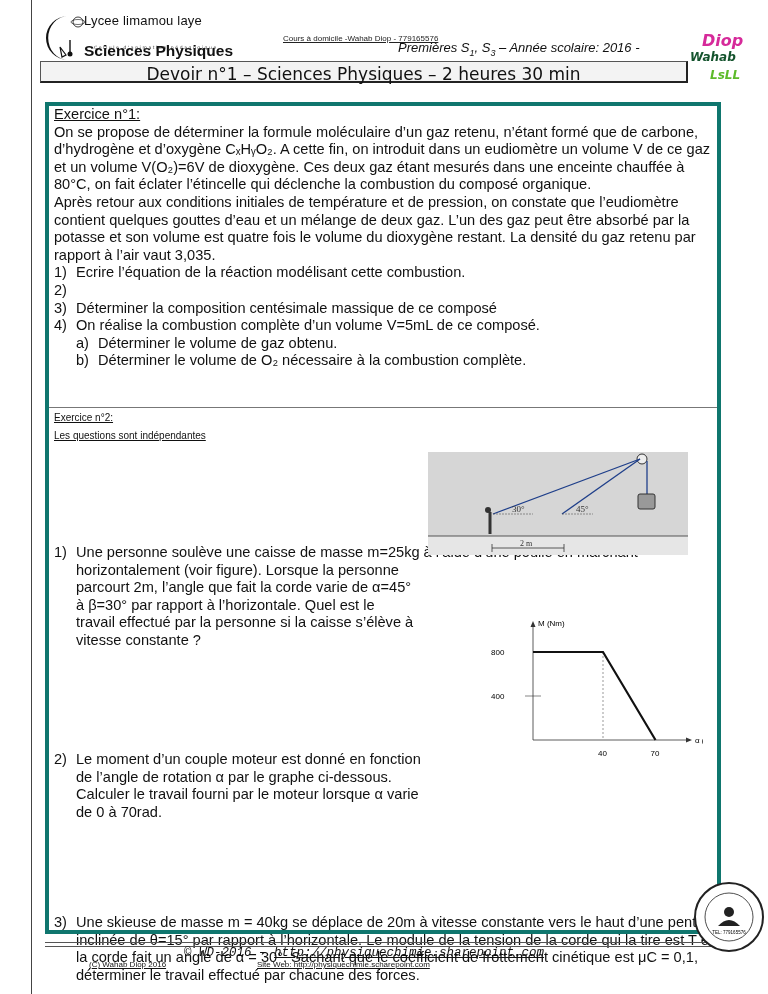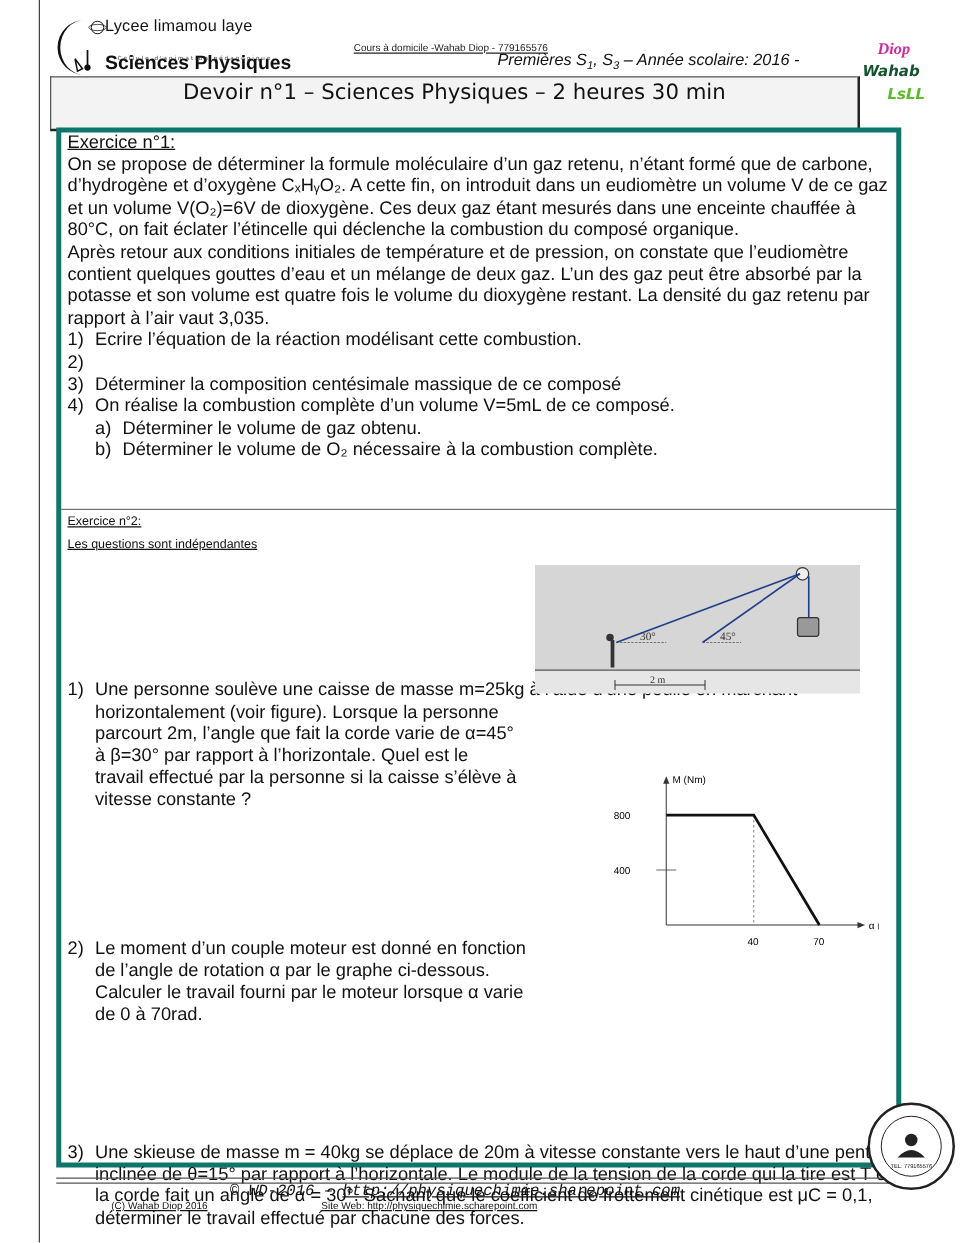--- a/index.html
+++ b/index.html
@@ -8,23 +8,23 @@
   .page-rule { position:absolute; left:31px; top:0; width:1px; height:994px; background:#444; }
   .logo { position:absolute; left:38px; top:12px; width:210px; height:50px; }
   .logo .l1 { position:absolute; left:46px; top:1px; font-family:"Liberation Sans", sans-serif; font-size:13px; letter-spacing:0.2px; }
   .logo .l2 { position:absolute; left:46px; top:14px; font-family:"Liberation Sans", sans-serif; font-size:15.5px; font-weight:bold;margin-top:16px; }
   .logo .l3 { position:absolute; left:56px; top:33px; font-size:4.5px; letter-spacing:1.6px; color:#333; }
   .cours { position:absolute; left:283px; top:34px; font-family:"Liberation Sans", sans-serif; font-size:8px; text-decoration:underline; color:#222; }
   .classe { position:absolute; left:398px; top:40px; font-family:"Liberation Sans", sans-serif; font-size:13px; font-style:italic; white-space:nowrap; }
   .classe sub { font-size:9px; }
   .brand { position:absolute; left:690px; top:15px; width:70px; height:54px; font-family:"DejaVu Sans", sans-serif; font-style:italic; font-weight:bold; }
   .brand .b1 { position:absolute; left:0; top:0; color:#14532d; font-size:12px;margin-top:35px; }
-  .brand .b2 { position:absolute; left:12px; top:16px; color:#d62a9a; font-size:13px;font-family:Liberation Serif, serif; }
+  .brand .b2 { position:absolute; left:12px; top:16px; color:#d62a9a; font-size:16px; }
   .brand .b3 { position:absolute; left:20px; top:33px; color:#5dbb2a; font-size:12px;margin-top:20px; }
-  .title-box { position:absolute; left:40px; top:61px; width:648px; height:44px; background:#f3f3f3;
+  .title-box { position:absolute; left:40px; top:61px; width:648px; height:22px; background:#f3f3f3;
                border:1px solid #555; border-right:2px solid #222; border-bottom:2px solid #222; box-sizing:border-box;
                text-align:center; font-family:"DejaVu Sans", sans-serif; font-size:17px; line-height:25px; }
   .content-box { position:absolute; left:45px; top:102px; width:676px; height:832px; border:4px solid #0f766e; box-sizing:border-box; }
   .ex1 { position:absolute; left:5px; top:0; width:664px; font-family:"Liberation Sans", sans-serif; font-size:14.6px; line-height:17.6px; }
   .heading { text-decoration:underline; }
   .item { display:flex; }
   .item .num { width:22px; flex:none; }
   .subitem { display:flex; padding-left:22px; }
   .subitem .num { width:22px; flex:none; }
   .sep { position:absolute; left:0; top:301px; width:100%; height:1px; background:#777; }

